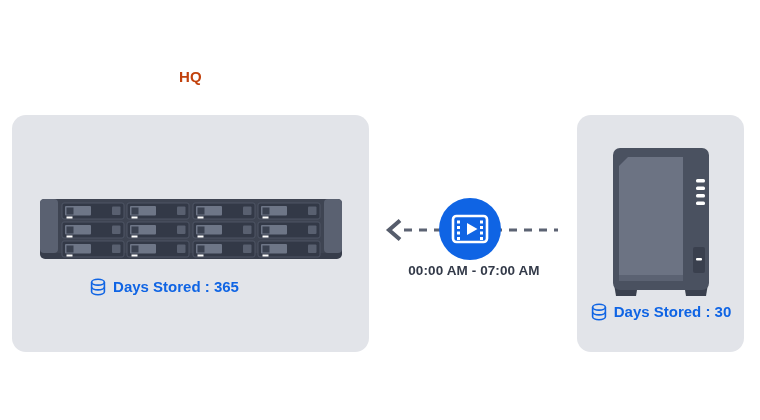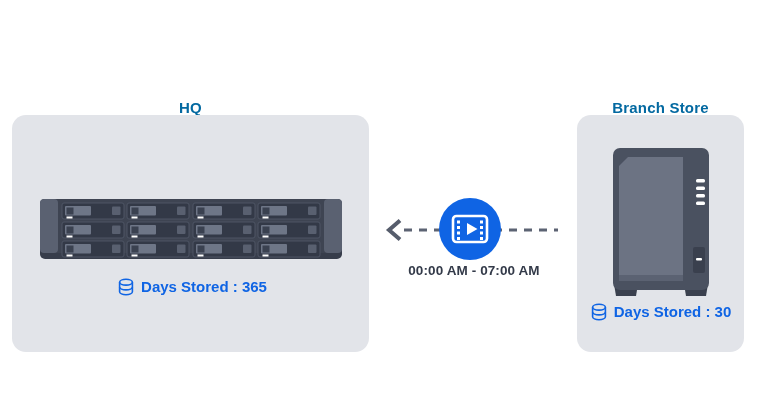--- a/index.html
+++ b/index.html
@@ -7,23 +7,23 @@
     width: 760px; height: 420px;
     background: #ffffff;
     font-family: "Liberation Sans", sans-serif;
     position: relative;
     overflow: hidden;
   }
   .canvas { position: absolute; inset: 0; }
 
   .site-title {
     position: absolute;
-    top: 98px; height: 20px; line-height: 20px;
+    top: 67px; height: 20px; line-height: 20px;
     font-size: 15px; font-weight: 700;
-    color: #0369a1; text-align: center;
+    color: #c2410c; text-align: center;
     letter-spacing: 0.2px;
   }
   .title-hq { left: 12px; width: 357px; }
   .title-branch { left: 577px; width: 167px; }
 
   .panel {
     position: absolute;
     top: 115px; height: 237px;
     background: #E2E4E9;
     border-radius: 14px;
@@ -35,21 +35,21 @@
   .tower-svg { position: absolute; left: 611px; top: 148px; }
 
   .days-stored {
     position: absolute;
     height: 20px; line-height: 20px;
     font-size: 15px; font-weight: 700;
     color: #0F64E4; text-align: center;
     display: flex; align-items: center; justify-content: center;
     gap: 6px;
   }
-  .days-hq { left: 12px; width: 304px; top: 277px; padding-left: 28px; }
+  .days-hq { left: 12px; width: 304px; top: 277px; }
   .days-branch { left: 577px; width: 167px; top: 302px; }
 
   .connector-svg { position: absolute; left: 384px; top: 217px; }
 
   .transfer-badge { position: absolute; left: 439px; top: 198px; width: 62px; height: 62px; }
 
   .schedule {
     position: absolute;
     left: 394px; top: 262px; width: 160px;
     font-size: 13.5px; font-weight: 700;
@@ -57,21 +57,20 @@
     line-height: 18px;
     letter-spacing: 0.1px;
   }
 </style>
 </head>
 <body>
 
 <div class="canvas">
 
   <div class="site-title title-hq">HQ</div>
-  <div class="site-title title-branch">Branch Store</div>
 
   <div class="panel panel-hq"></div>
   <div class="panel panel-branch"></div>
 
   <svg class="rack-svg" width="302" height="60" viewBox="0 0 302 60">
     <defs>
       <g id="bay">
         <rect x="0" y="0" width="62" height="16" rx="2" fill="#333947" stroke="#4E5565" stroke-width="1"></rect>
         <rect x="3" y="3" width="26" height="9.5" rx="1" fill="#6E7687"></rect>
         <rect x="4.5" y="4.5" width="7" height="7" fill="#3A4150"></rect>

